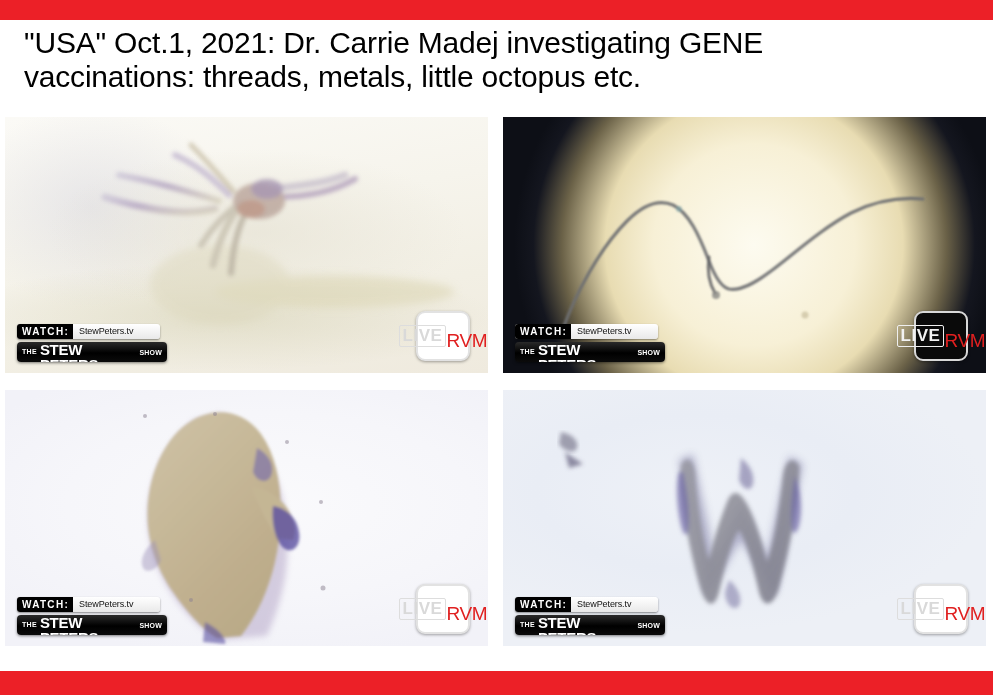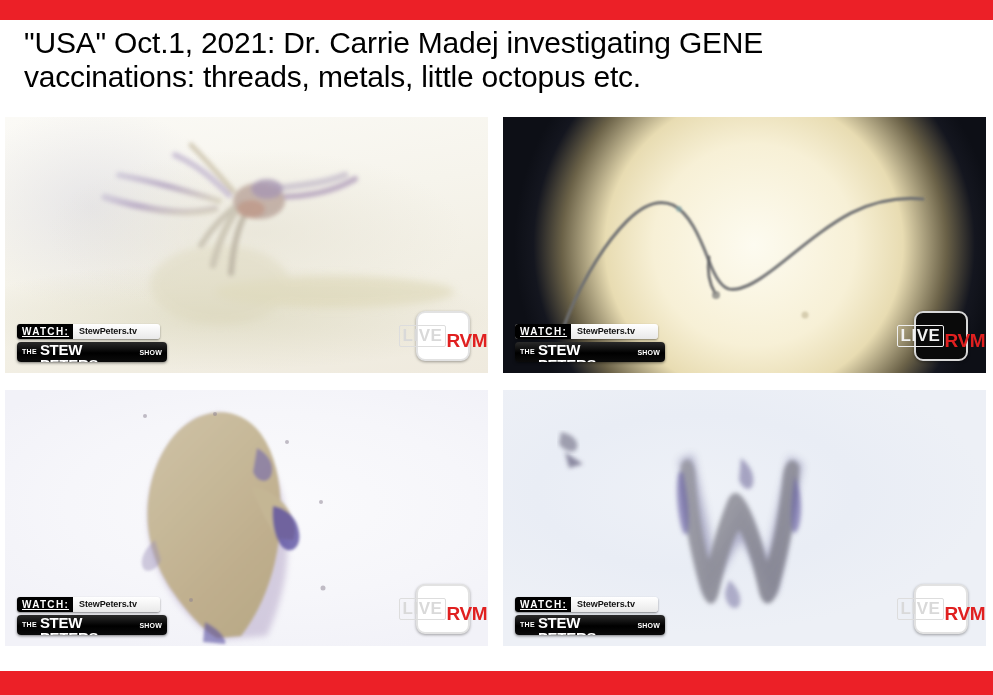--- a/index.html
+++ b/index.html
@@ -119,26 +119,25 @@
   .watch-tag {
     background: #000000;
     color: #ffffff;
     font-size: 10px;
     font-weight: bold;
     letter-spacing: 1.3px;
     padding: 0 4px 0 5px;
     display: flex;
     align-items: center;
     line-height: 1;
-    text-decoration: underline;
   }
   .watch-url {
     color: #111111;
     font-size: 9px;
-    font-weight: bold;
+    font-weight: normal;
     display: flex;
     align-items: center;
     padding: 0 5px 0 6px;
     line-height: 1;
     letter-spacing: -0.1px;
   }
   .show-row {
     margin-top: 3px;
     width: 150px;
     height: 20px;
@@ -212,21 +211,21 @@
   .on-light .rvm-live {
     color: #d9d9d9;
     border-color: #dddddd;
   }
   .on-dark .rvm-live {
     color: #f2f2f2;
     border-color: #efefef;
   }
   .rvm-word {
     font-size: 19px;
-    font-weight: bold;
+    font-weight: normal;
     color: #e02020;
     letter-spacing: -0.3px;
     line-height: 1;
     margin-top: 8px;
   }
 </style>
 </head>
 <body>
 
 <div class="red-bar top"></div>

